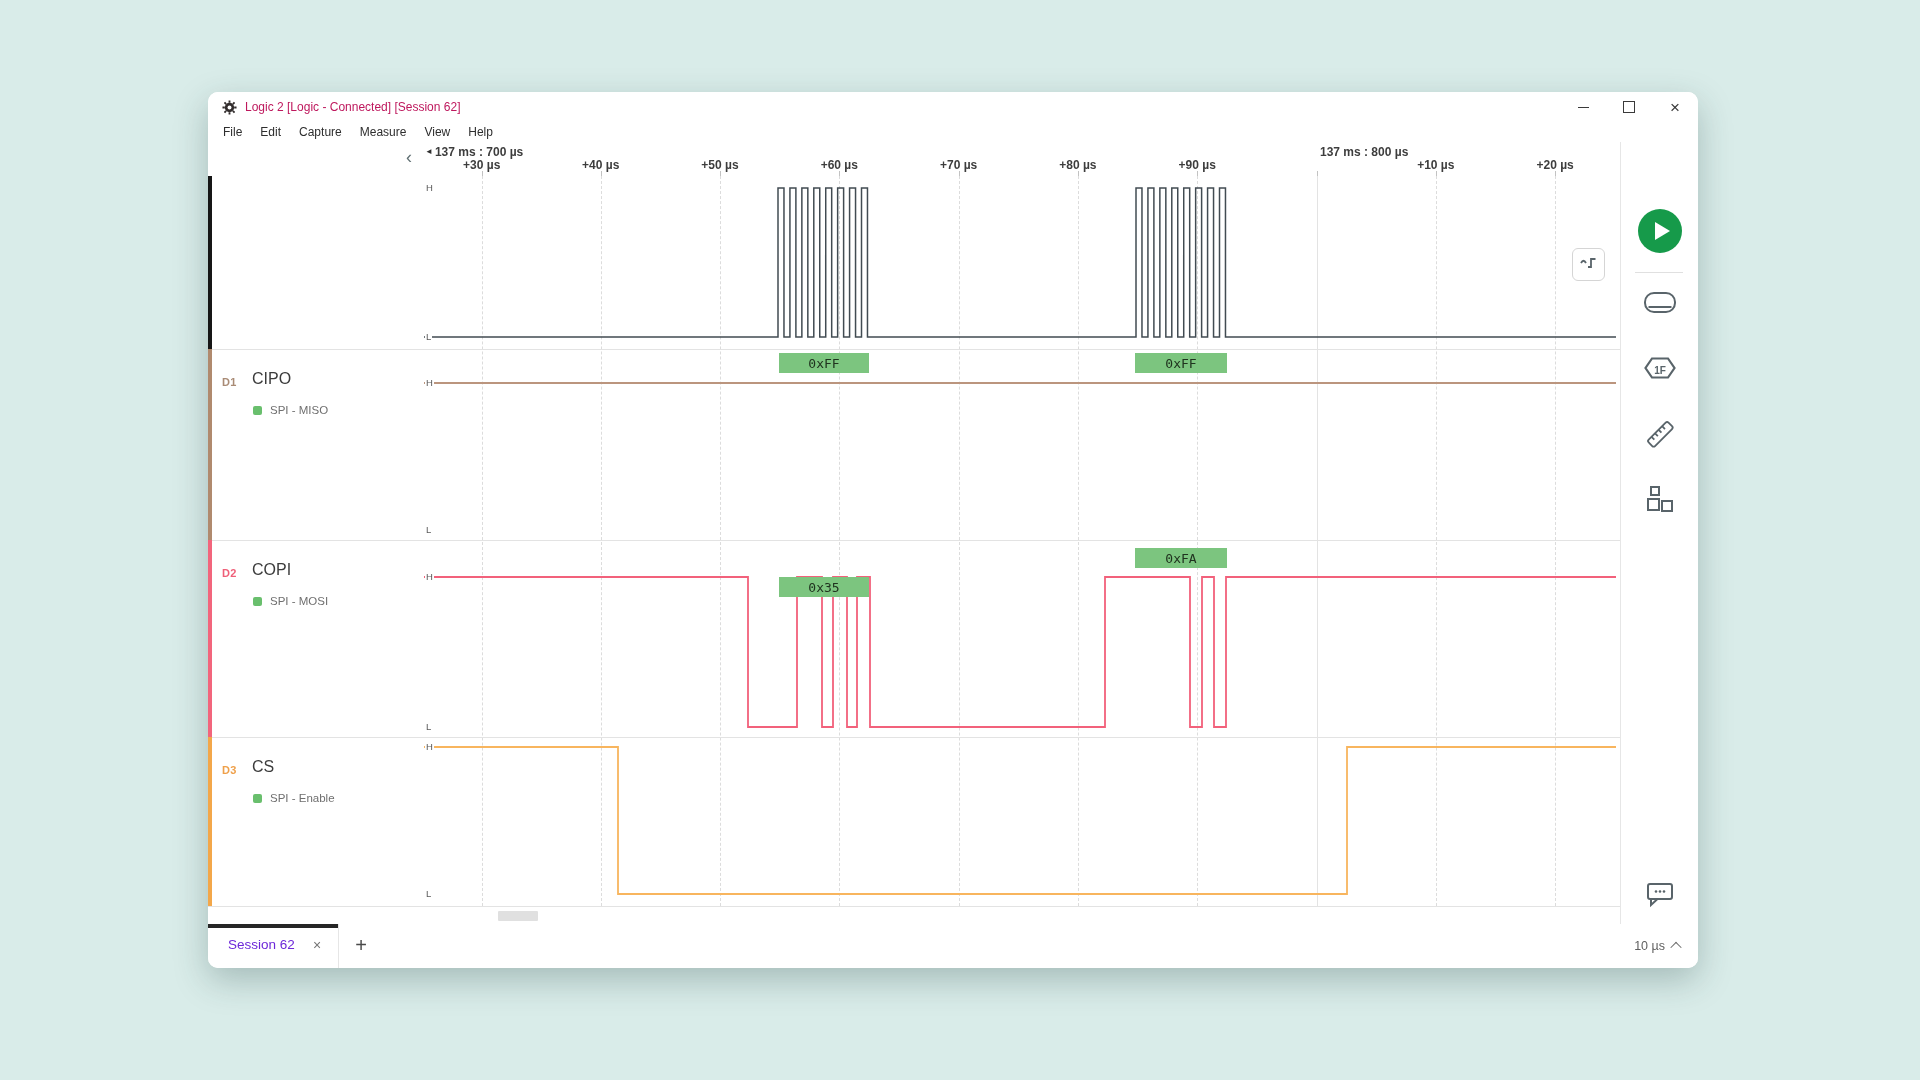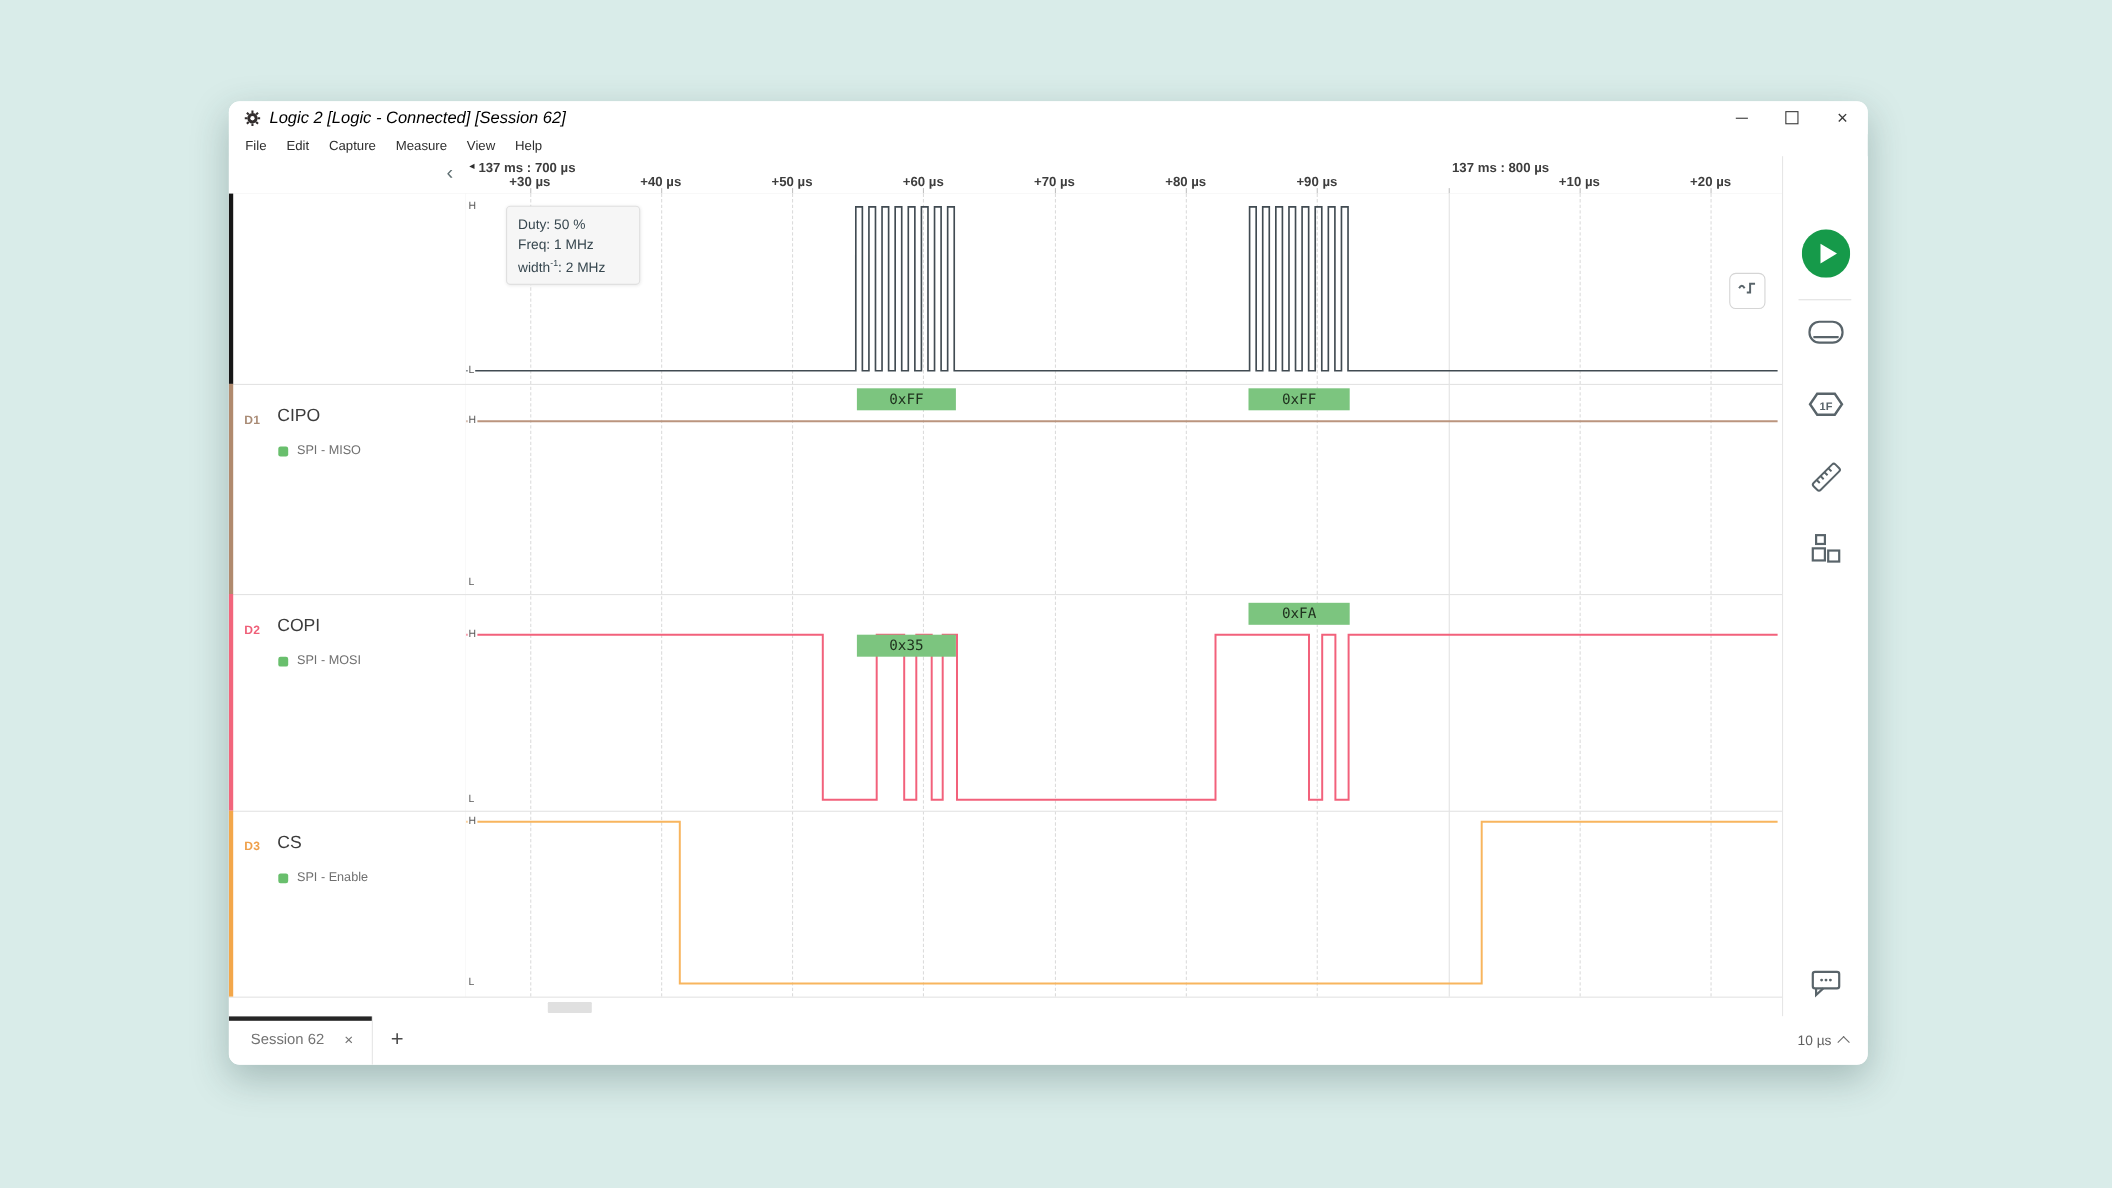--- a/index.html
+++ b/index.html
@@ -2,21 +2,21 @@
 <html><head>
 <meta charset="utf-8">
 <style>
   html,body{margin:0;padding:0;background:#d9ece9;font-family:"Liberation Sans","DejaVu Sans",sans-serif;}
   .stage{position:relative;width:1920px;height:1080px;background:#d9ece9;overflow:hidden;}
   .window{position:absolute;left:208px;top:92px;width:1490px;height:876px;background:#fff;
           border-radius:10px;box-shadow:0 12px 34px rgba(30,60,60,.28);overflow:hidden;}
   
   .titlebar{position:absolute;left:0;top:0;width:100%;height:30px;background:#fff;display:flex;align-items:center;}
   .app-logo{margin-left:14px;width:15px;height:15px;display:inline-flex;}
-  .title{margin-left:8px;font-size:15px;color:#000000;font-style:italic;}
+  .title{margin-left:8px;font-size:12px;color:#be185d;}
   .wctrl{position:absolute;right:0;top:0;height:30px;display:flex;}
   .wbtn{width:46px;height:30px;display:flex;align-items:center;justify-content:center;cursor:default;}
   .min-glyph{display:block;width:11px;height:0;border-top:1.6px solid #3a3a3a;}
   .max-glyph{display:block;width:10px;height:10px;border:1.6px solid #3a3a3a;}
   .close-glyph{font-size:17px;color:#3a3a3a;line-height:1;}
   
   .menubar{position:absolute;left:6px;top:30px;height:20px;display:flex;align-items:center;}
   .menu-item{padding:0 9px;font-size:12px;color:#2e2e2e;}
   
   .ruler{position:absolute;left:0;top:50px;width:1412px;height:34px;background:#fff;border-bottom:1px solid #e2e2e2;}
@@ -52,21 +52,21 @@
   .sidebar{position:absolute;left:1412px;top:50px;width:78px;height:782px;background:#fff;border-left:1px solid #e6e6e6;}
   .side-item{position:absolute;left:50%;transform:translate(-50%,-50%);display:flex;align-items:center;justify-content:center;}
   .side-div{position:absolute;left:14px;top:130px;width:48px;border-top:1px solid #e0e0e0;}
   .hexlabel{position:absolute;font-size:10px;font-weight:700;color:#59646a;}
   
   .hscroll{position:absolute;left:0;top:814px;width:1412px;height:18px;background:#fff;}
   .thumb{position:absolute;left:290px;top:5px;width:40px;height:10px;background:#e0e0e0;border-radius:1px;}
   .tabbar{position:absolute;left:0;top:832px;width:1490px;height:44px;background:#fff;}
   .tab{position:absolute;left:0;top:0;width:130px;height:44px;border-right:1px solid #e6e6e6;}
   .tab-ind{position:absolute;left:0;top:0;width:130px;height:4px;background:#262626;}
-  .tab-label{position:absolute;left:20px;top:13px;font-size:13.5px;color:#737373;}
+  .tab-label{position:absolute;left:20px;top:13px;font-size:13.5px;color:#6d28d9;}
   .tab-close{position:absolute;left:105px;top:13px;font-size:14px;color:#757575;}
   .tab-add{position:absolute;left:140px;top:8px;width:26px;height:26px;font-size:20px;font-weight:300;color:#4a4a4a;
            display:flex;align-items:center;justify-content:center;}
   .scale{position:absolute;right:18px;top:0;height:44px;display:flex;align-items:center;gap:7px;font-size:12.5px;color:#5f5f5f;}
   .chev-up{width:7px;height:7px;border-top:1.6px solid #6a6a6a;border-left:1.6px solid #6a6a6a;transform:rotate(45deg) translate(1px,1px);}
 </style>
 </head>
 <body>
 
 <div class="stage">
@@ -181,25 +181,20 @@
         </div>
         <div class="side-item" style="top: 801px;">
           <span><svg width="30" height="24" viewBox="0 0 30 24" fill="#59646a">
               <rect x="3" y="4" width="24" height="3"></rect>
               <rect x="3" y="10.5" width="24" height="3"></rect>
               <rect x="3" y="17" width="24" height="3"></rect>
             </svg></span>
         </div>
       </div>
 
-    <div class="tooltip">
-      <div>Duty: 50 %</div>
-      <div>Freq: 1 MHz</div>
-      <div><span>width</span><sup>-1</sup><span>: 2 MHz</span></div>
-    </div>
 
     <div class="jumpbtn">
       <span>
         <svg width="20" height="16" viewBox="0 0 20 16" fill="none" stroke="#59646a" stroke-width="1.8">
           <path d="M2 8 Q4.5 3.5 7 8"></path>
             <path d="M9 12 H12 V4 H16.5"></path>
         </svg>
       </span>
     </div>
 

